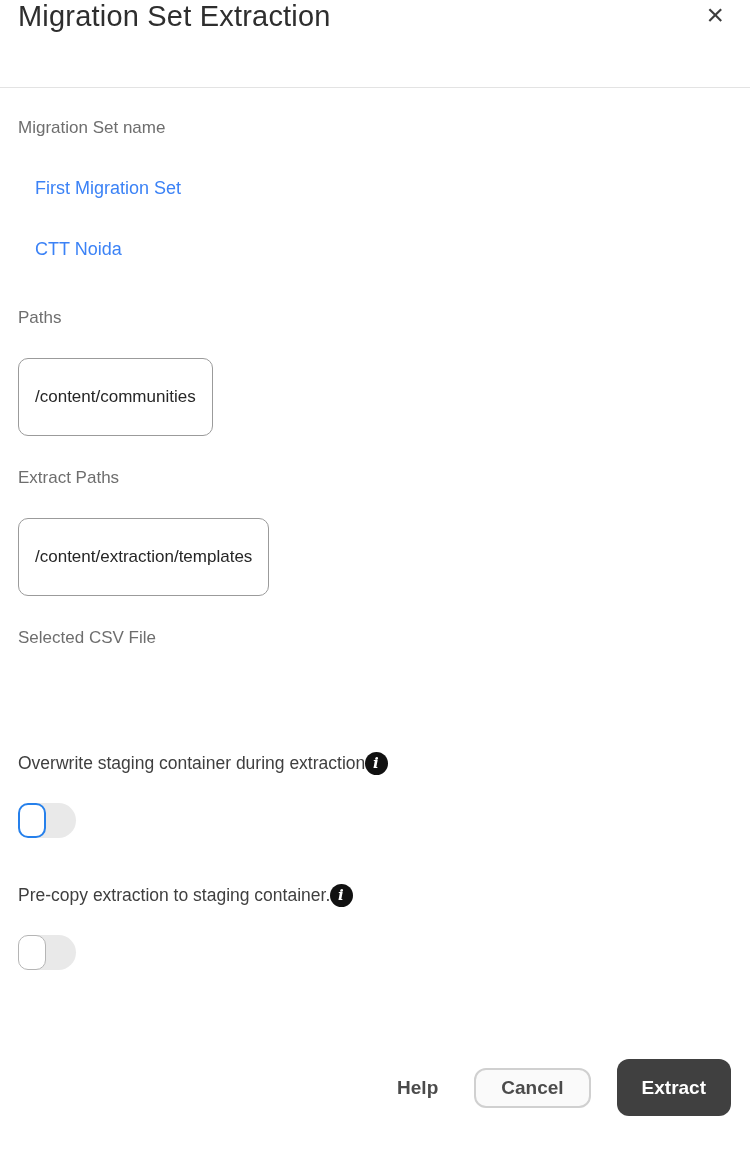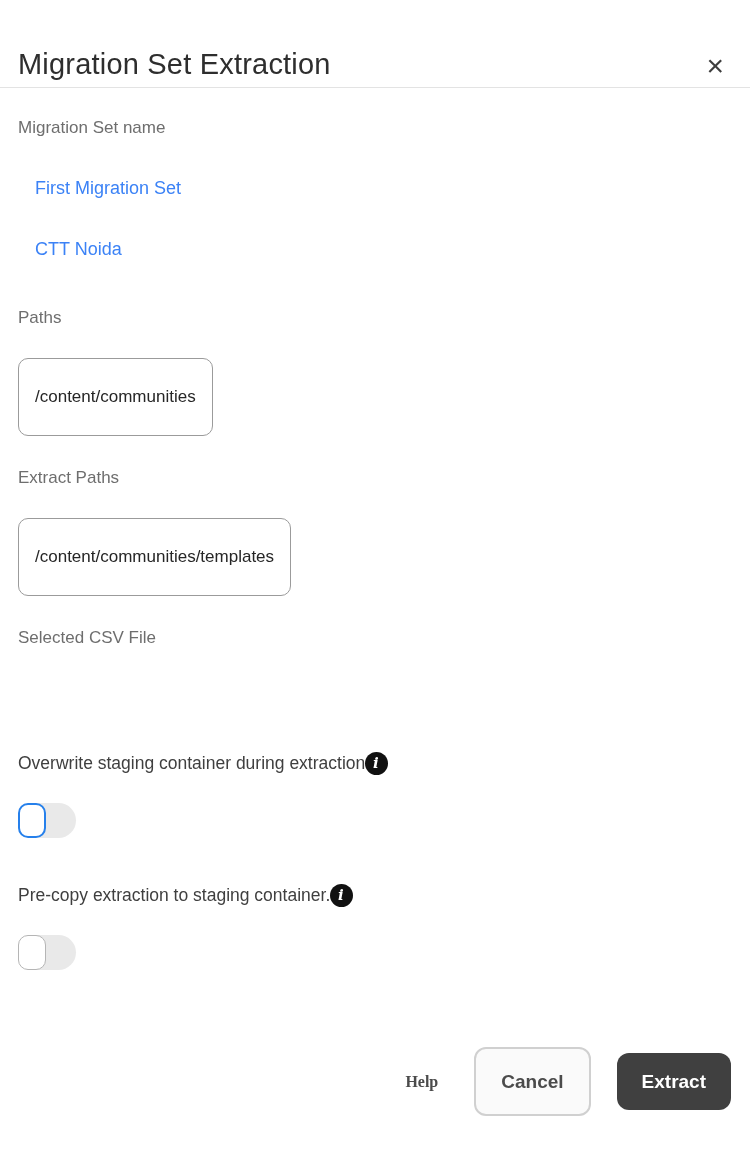--- a/index.html
+++ b/index.html
@@ -12,21 +12,21 @@
   }
   .dialog {
     width: 750px; height: 1149px;
     display: flex; flex-direction: column;
     background: #fff;
   }
   
   .dialog-header {
     height: 88px;
     flex: 0 0 88px;
-    display: flex; align-items: flex-end; justify-content: space-between;
+    display: flex; align-items: flex-start; justify-content: space-between;
     padding: 0 26px 6px 18px;
     border-bottom: 1px solid #e3e3e3;
   }
   .dialog-title {
     font-size: 29px;
     font-weight: 400;
     color: #2e2e2e;
     letter-spacing: 0.2px;
   }
   .close-btn {
@@ -113,28 +113,28 @@
   }
   
   .dialog-footer {
     flex: 0 0 auto;
     display: flex; align-items: center; justify-content: flex-end;
     gap: 26px;
     padding: 0 19px 33px 0;
   }
   .help-btn {
     background: none; border: none;
-    font-family: Liberation Serif, serif;
-    font-size: 16px; font-weight: 700;
+    font-family: Liberation Sans, sans-serif;
+    font-size: 19px; font-weight: 700;
     color: #4b4b4b;
     padding: 0 10px;
     cursor: pointer;
   }
   .cancel-btn {
-    height: 69px;
+    height: 40px;
     padding: 0 25px;
     background: #fafafa;
     border: 2px solid #d0d0d0;
     border-radius: 12px;
     font-family: inherit;
     font-size: 19px; font-weight: 700;
     color: #4b4b4b;
     cursor: pointer;
   }
   .extract-btn {
@@ -166,21 +166,21 @@
 
     <div class="field-value">CTT Noida</div>
 
     <div class="field-label">Paths</div>
     <div class="chip-row">
       <span class="chip">/content/communities</span>
     </div>
 
     <div class="field-label tight">Extract Paths</div>
     <div class="chip-row">
-      <span class="chip">/content/communities/templates</span>
+      <span class="chip">/content/extraction/templates</span>
     </div>
 
     <div class="field-label tight">Selected CSV File</div>
 
     <div class="option-row first-option">
       <span class="option-label">Overwrite staging container during extraction</span>
       <span class="info-icon">
         <span class="info-glyph">i</span>
       </span>
     </div>

